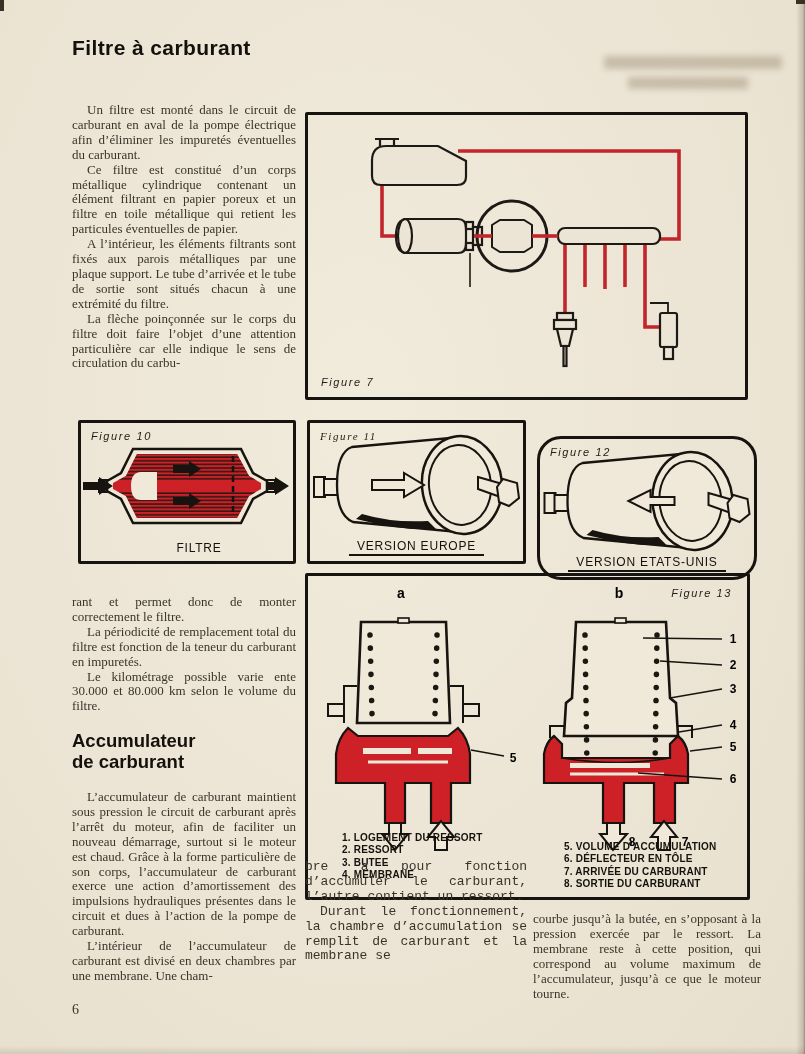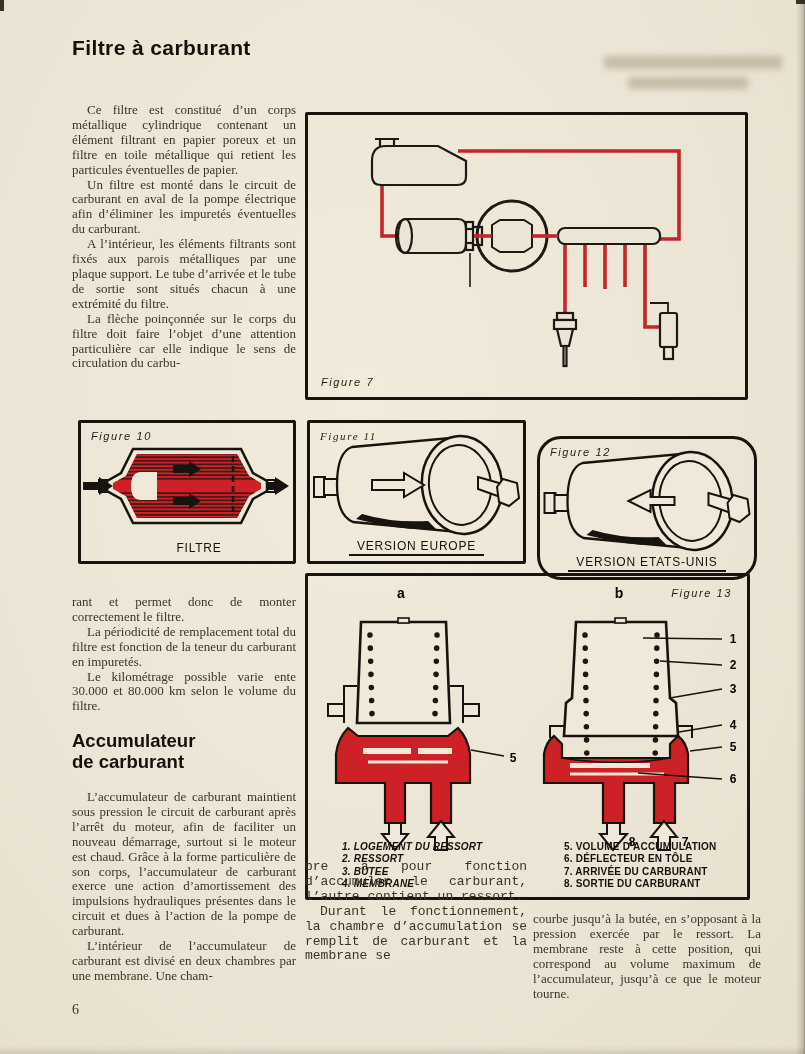--- a/index.html
+++ b/index.html
@@ -45,22 +45,22 @@
 <div class="page">
   <div class="edge-r"></div>
   <div class="edge-b"></div>
   <div class="nick" style="left:0;top:0;width:4px;height:11px;"></div>
   <div class="nick" style="left:796px;top:0;width:9px;height:4px;"></div>
   <div class="ghost"></div>
 
   <h1 class="title">Filtre à carburant</h1>
 
   <div class="serif-col" style="left:72px;top:103px;width:224px;">
+    <p class="ind">Un filtre est monté dans le circuit de carburant en aval de la pompe électrique afin d’éliminer les impuretés éventuelles du carburant.</p>
     <p class="ind">Ce filtre est constitué d’un corps métallique cylindrique contenant un élément filtrant en papier poreux et un filtre en toile métallique qui retient les particules éventuelles de papier.</p>
-    <p class="ind">Un filtre est monté dans le circuit de carburant en aval de la pompe électrique afin d’éliminer les impuretés éventuelles du carburant.</p>
     <p class="ind">A l’intérieur, les éléments filtrants sont fixés aux parois métalliques par une plaque support. Le tube d’arrivée et le tube de sortie sont situés chacun à une extrémité du filtre.</p>
     <p class="ind">La flèche poinçonnée sur le corps du filtre doit faire l’objet d’une attention particulière car elle indique le sens de circulation du carbu-</p>
   </div>
 
   <div class="figbox" style="left:305px;top:112px;width:437px;height:282px;">
     <svg class="svgfill" width="437" height="282" viewBox="0 0 437 282">
       <g stroke="#c2252a" stroke-width="3.6" fill="none">
         <path d="M150,36 H371 V124 H352"></path>
         <path d="M74,64 V121 H92"></path>
         <path d="M257,128 V198"></path>
@@ -233,21 +233,21 @@
           <text class="mk" x="425" y="175">5</text>
           <text class="mk" x="425" y="207">6</text>
           <text class="mk" x="324" y="270">8</text>
           <text class="mk" x="377" y="270">7</text>
         </g>
       </g>
       <text class="mk" x="93" y="22" font-size="14" text-anchor="middle">a</text>
       <text class="mk" x="311" y="22" font-size="14" text-anchor="middle">b</text>
     </svg>
     <div class="figlabel" style="right:15px;top:11px;">Figure 13</div>
-    <div class="legend" style="left:34px;top:265px;font-style:italic;">
+    <div class="legend" style="left:34px;top:256px;">
       <div>1. LOGEMENT DU RESSORT</div>
       <div>2. RESSORT</div>
       <div>3. BUTEE</div>
       <div>4. MEMBRANE</div>
     </div>
     <div class="legend" style="left:256px;top:265px;">
       <div>5. VOLUME D’ACCUMULATION</div>
       <div>6. DÉFLECTEUR EN TÔLE</div>
       <div>7. ARRIVÉE DU CARBURANT</div>
       <div>8. SORTIE DU CARBURANT</div>

